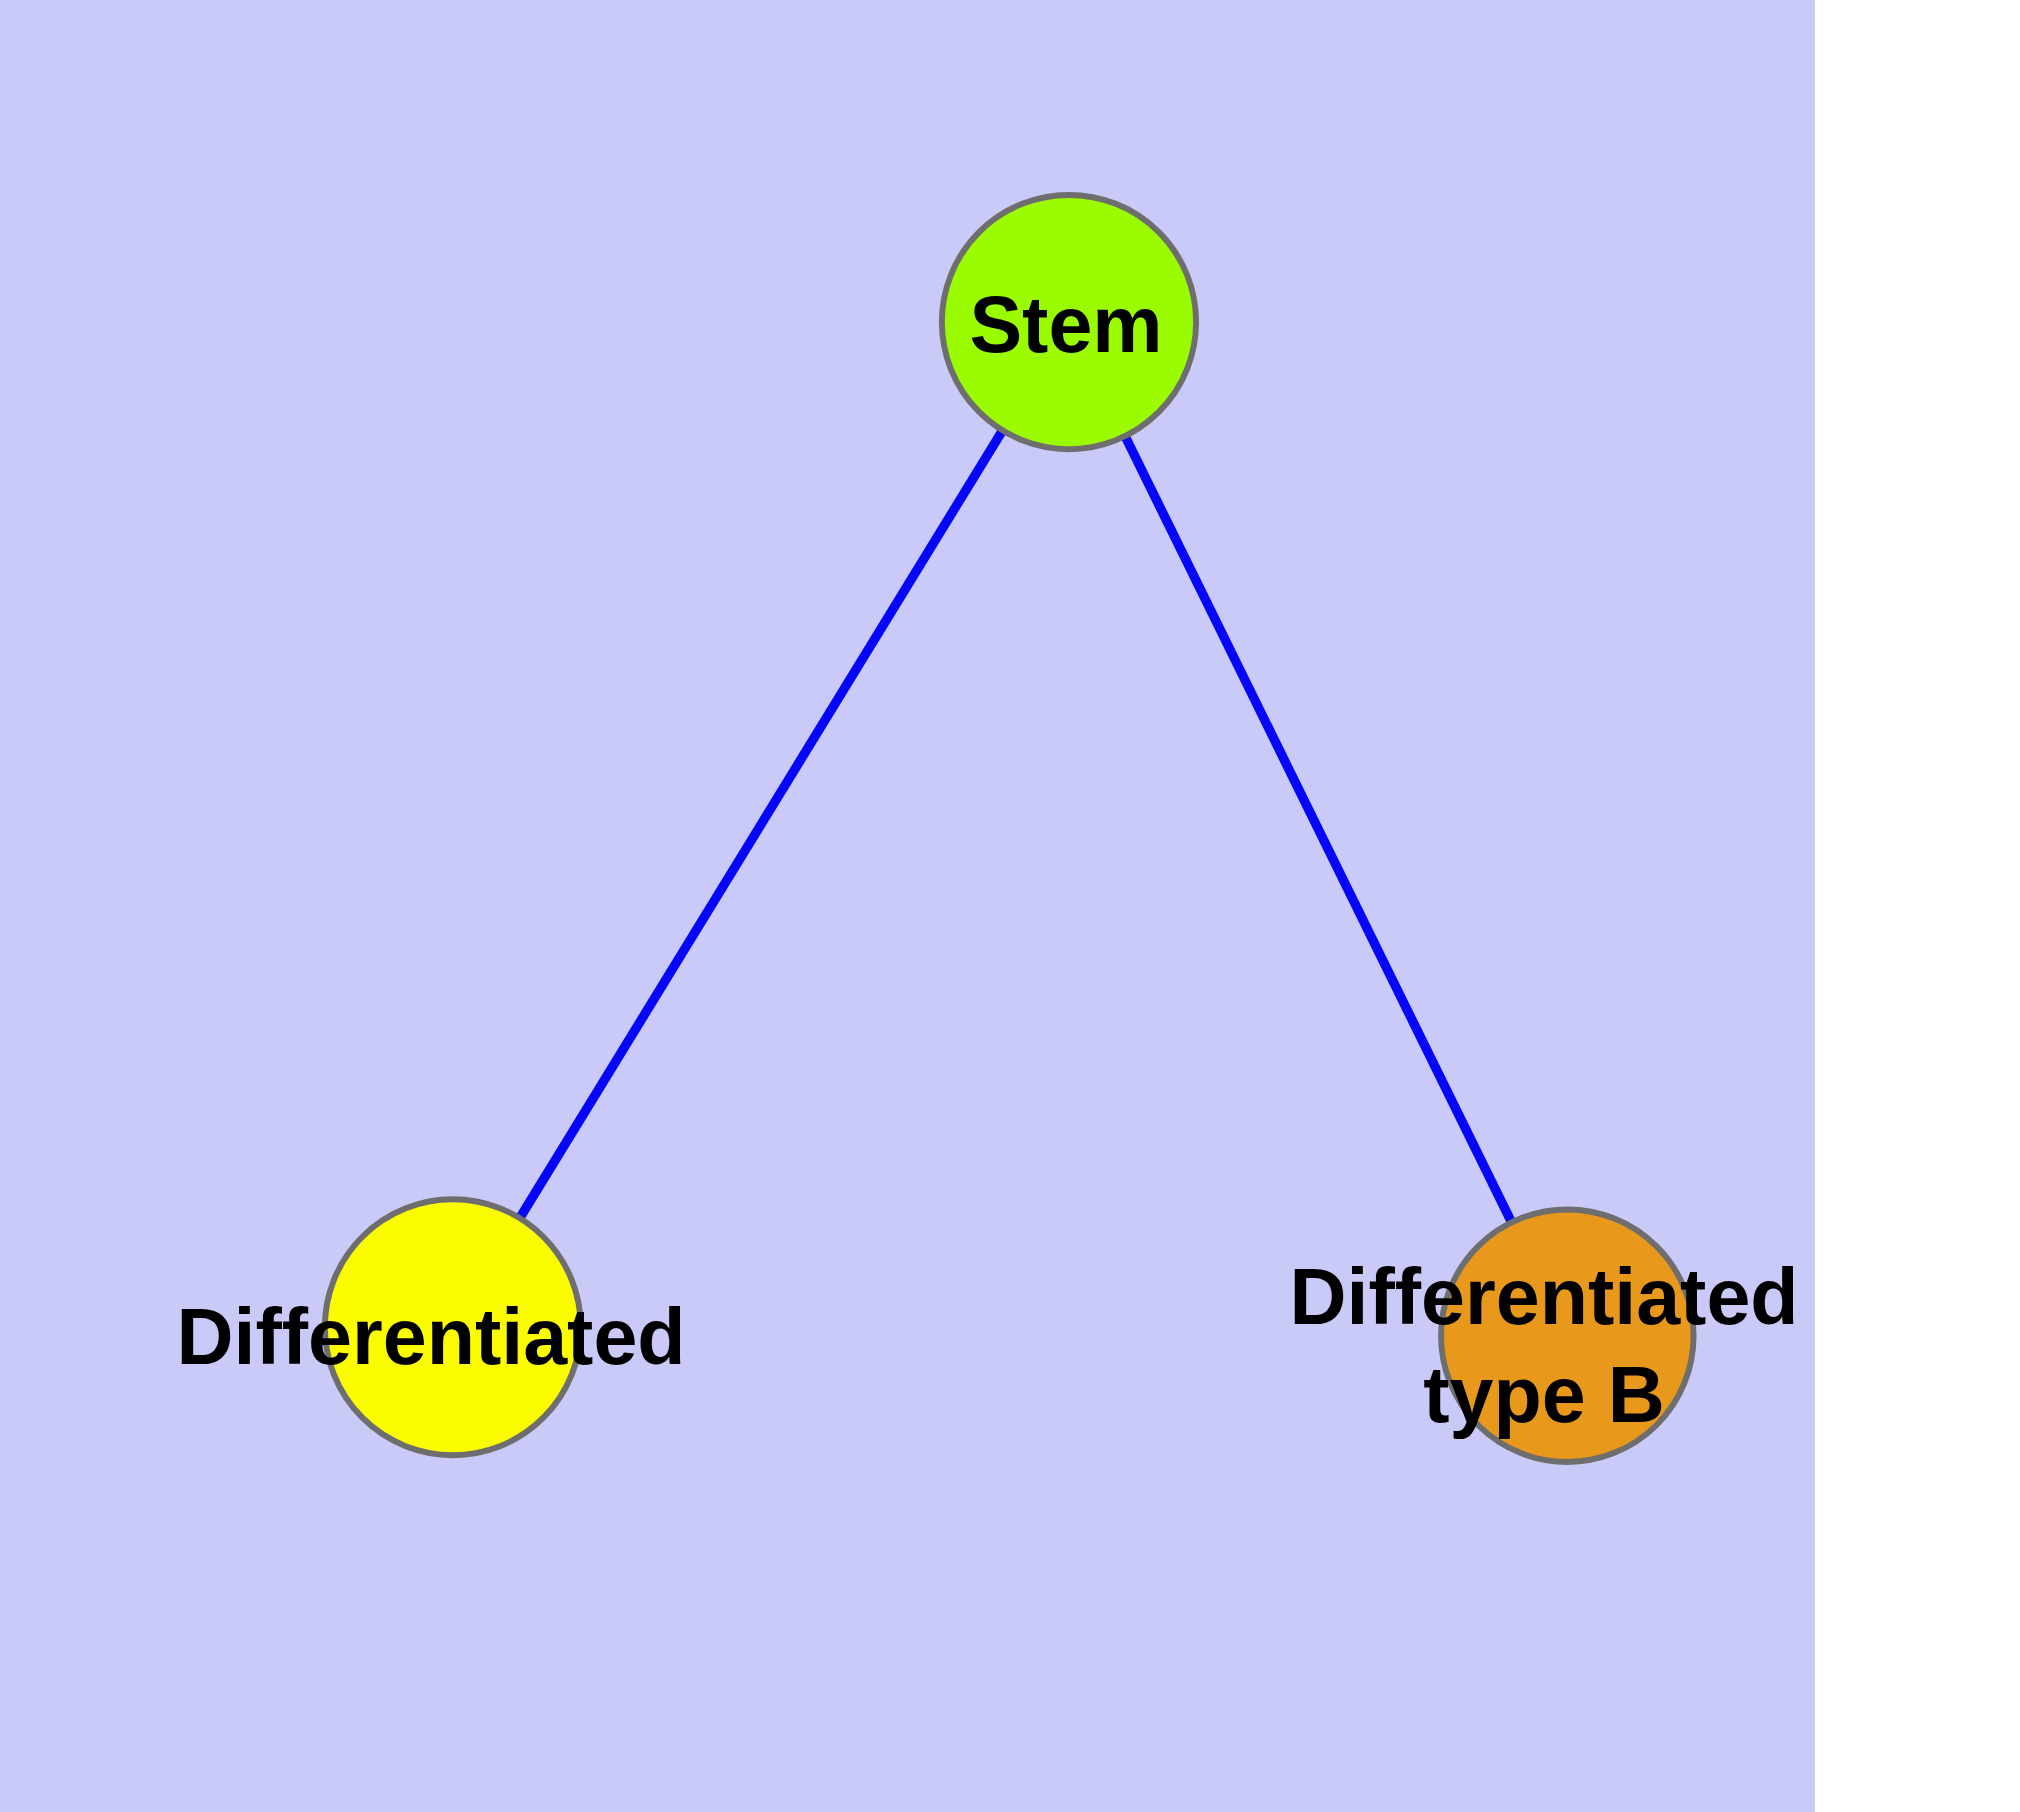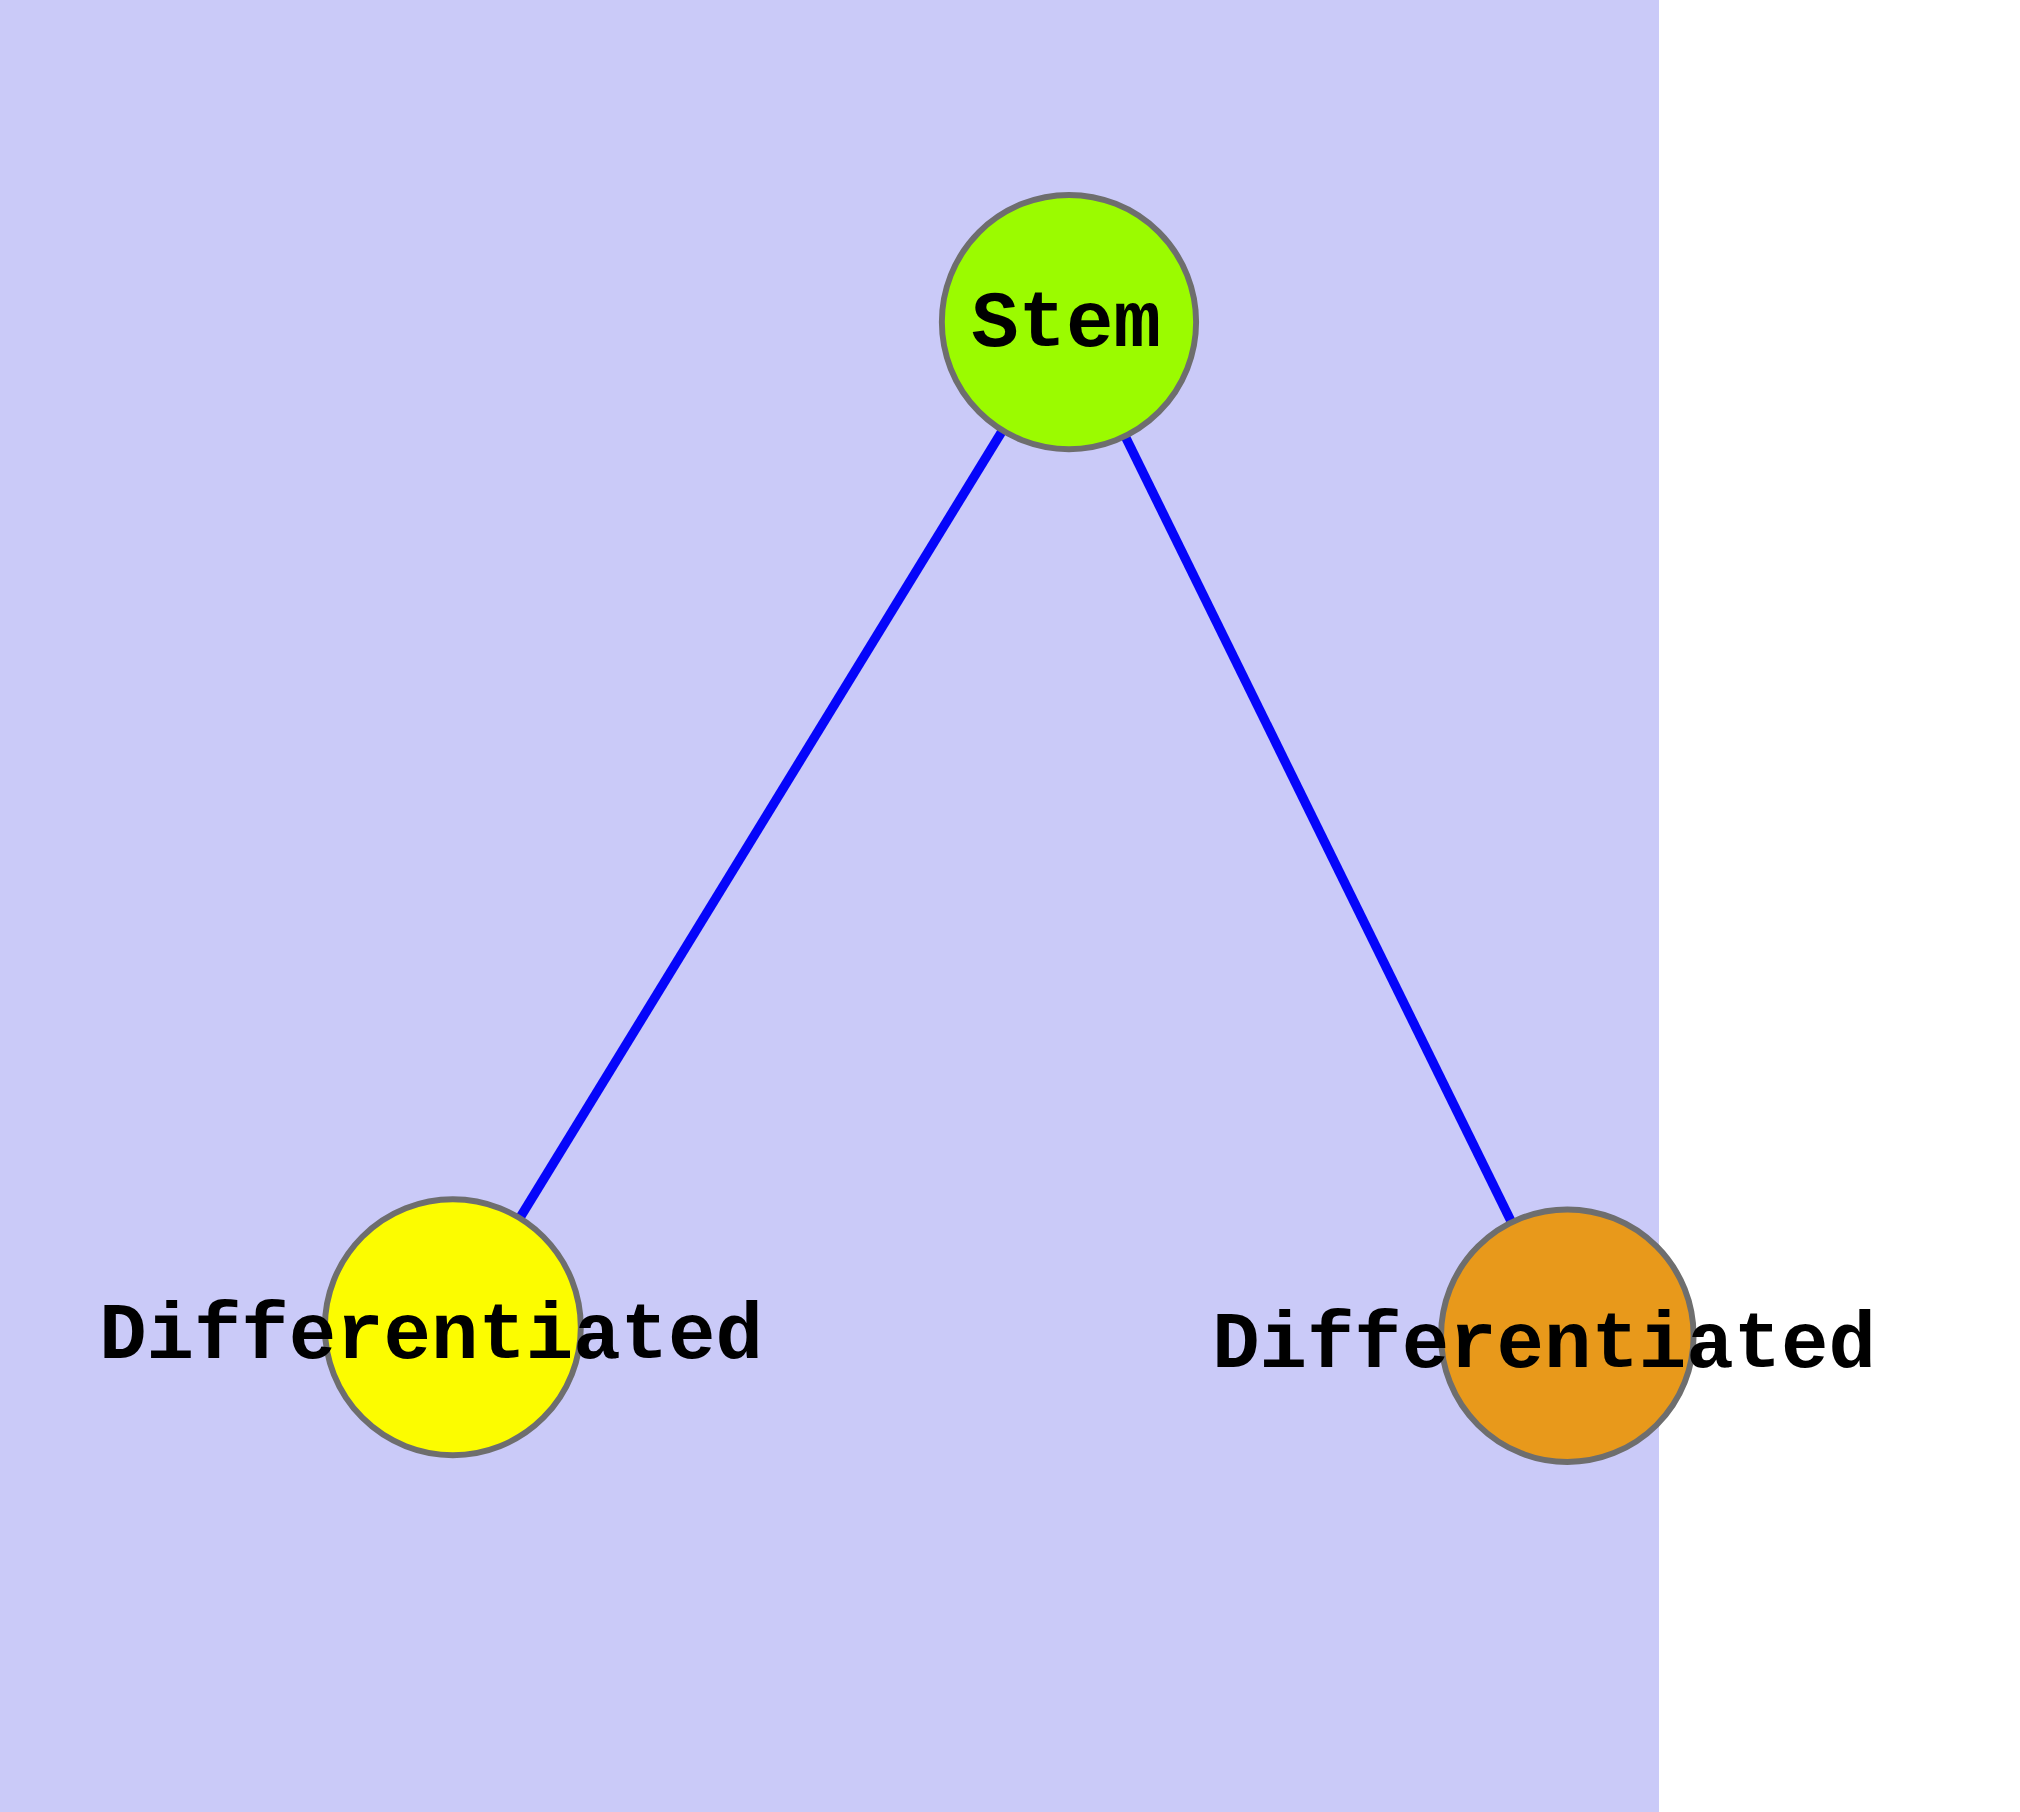--- a/index.html
+++ b/index.html
@@ -7,24 +7,23 @@
     padding: 0;
   }
   body {
     width: 2021px;
     height: 1812px;
     overflow: hidden;
     font-family: "Liberation Sans", sans-serif;
   }
   .canvas {
     position: relative;
-    width: 1659px;
+    width: 1815px;
     height: 1812px;
     background: #CACAF8;
-    font-family: Liberation Mono, monospace;
   }
   .canvas svg {
     position: absolute;
     left: 0;
     top: 0;
     width: 2021px;
     height: 1812px;
     display: block;
   }
   .edge {
@@ -71,16 +70,17 @@
   <div class="node-label label-stem">
     <span class="line">Stem</span>
   </div>
 
   <div class="node-label label-type-a">
     <span class="line">Differentiated</span>
   </div>
 
   <div class="node-label label-type-b">
     <span class="line">Differentiated</span>
+    <span class="line">type B</span>
   </div>
 
 </div>
 
 
 </body></html>

